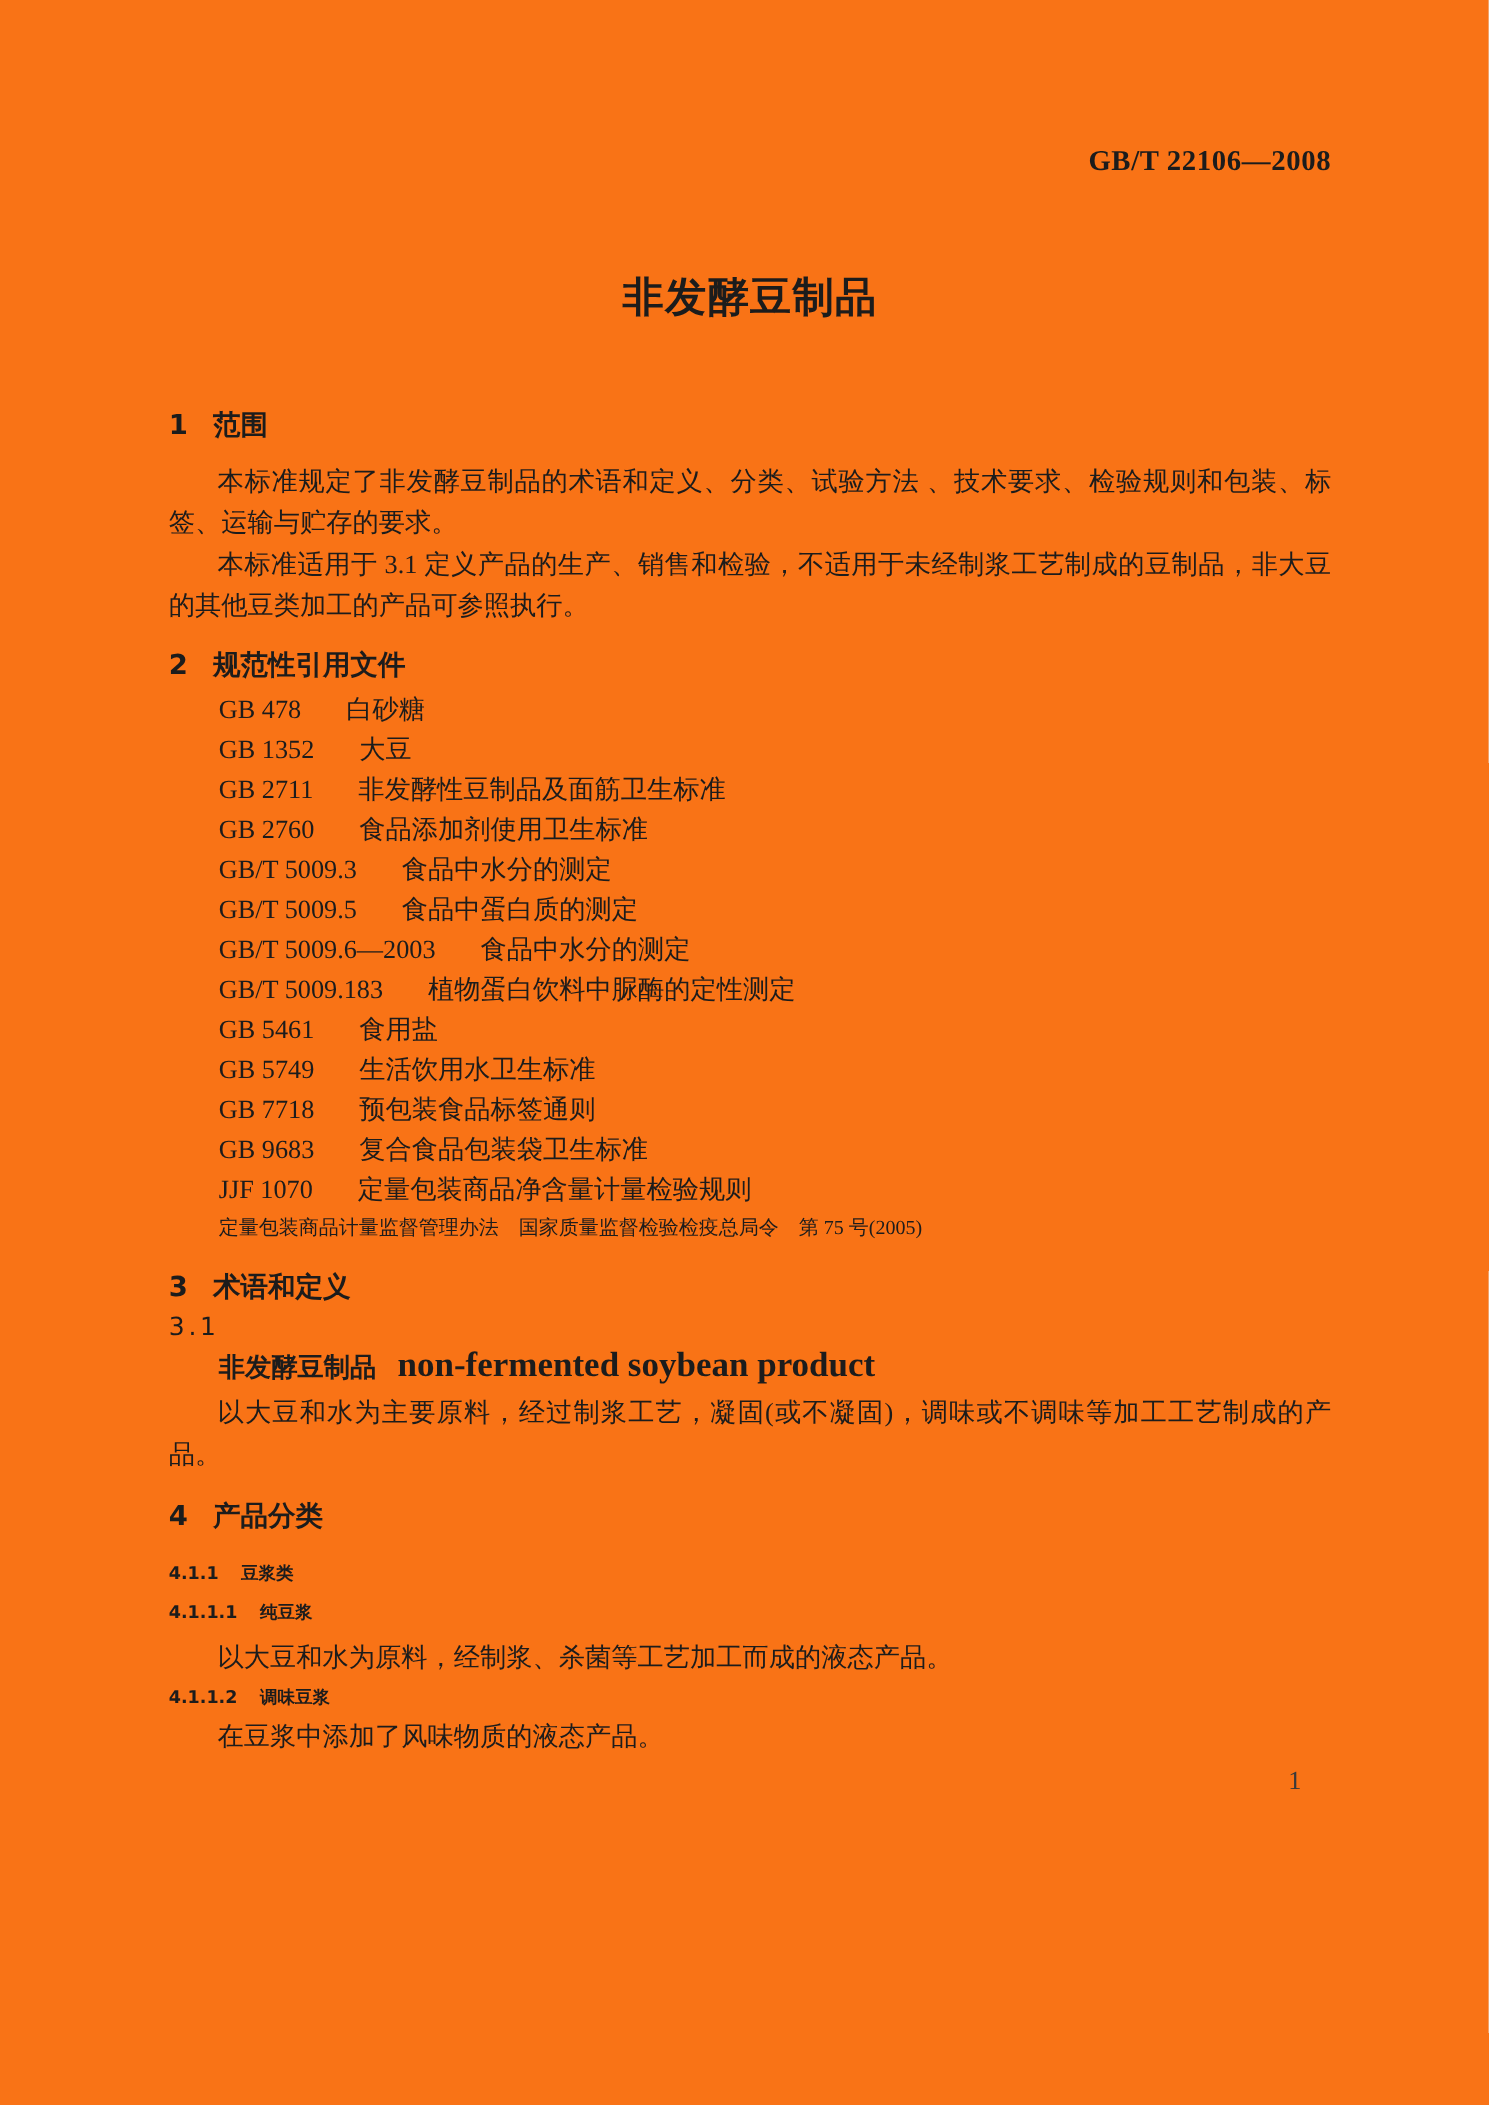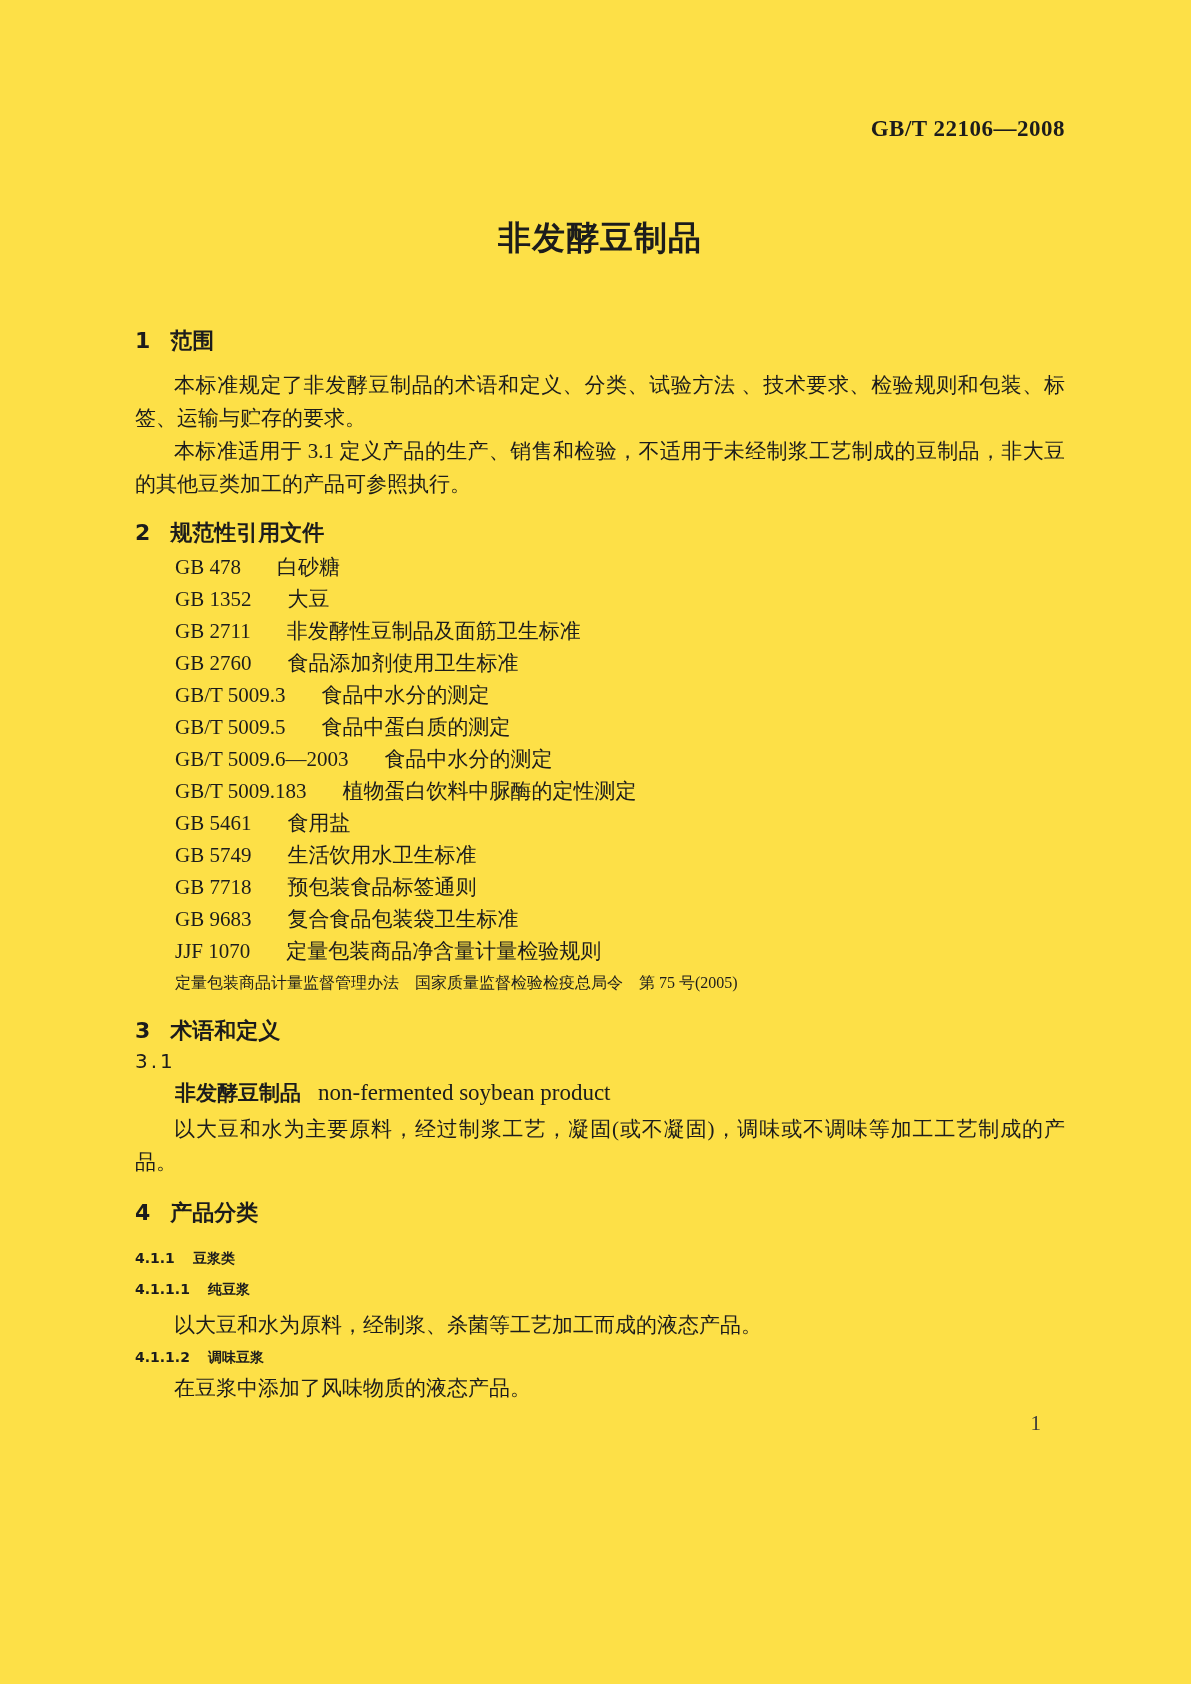--- a/index.html
+++ b/index.html
@@ -1,21 +1,21 @@
 <!DOCTYPE html>
 <html lang="zh"><head>
 <meta charset="utf-8">
 <style>
   html, body { margin: 0; padding: 0; background: #e8e8e8; }
   .page {
     position: relative;
     width: 1191px;
     height: 1684px;
     margin: 0 auto;
-    background: #fde047;
+    background: #f97316;
     color: #1c1c1c;
     box-sizing: border-box;
     padding: 115px 126px 0 135px;
     font-family: "Liberation Serif", "DejaVu Serif", serif;
     overflow: hidden;
   }
 
   
   .doc-number {
     text-align: right;
@@ -100,22 +100,22 @@
     padding-left: 40px;
     line-height: 33px;
     font-size: 21px;
   }
   .term-zh {
     font-family: "DejaVu Sans", "Liberation Sans", sans-serif;
     font-weight: 700;
   }
   .term-en {
     font-family: "Liberation Serif", serif;
-    font-weight: 400;
-    font-size: 23px;
+    font-weight: 700;
+    font-size: 28px;
     margin-left: 17px;
   }
 
   
   .page-num {
     margin-top: 4px;
     text-align: right;
     padding-right: 24px;
     font-size: 21px;
     line-height: 28px;

